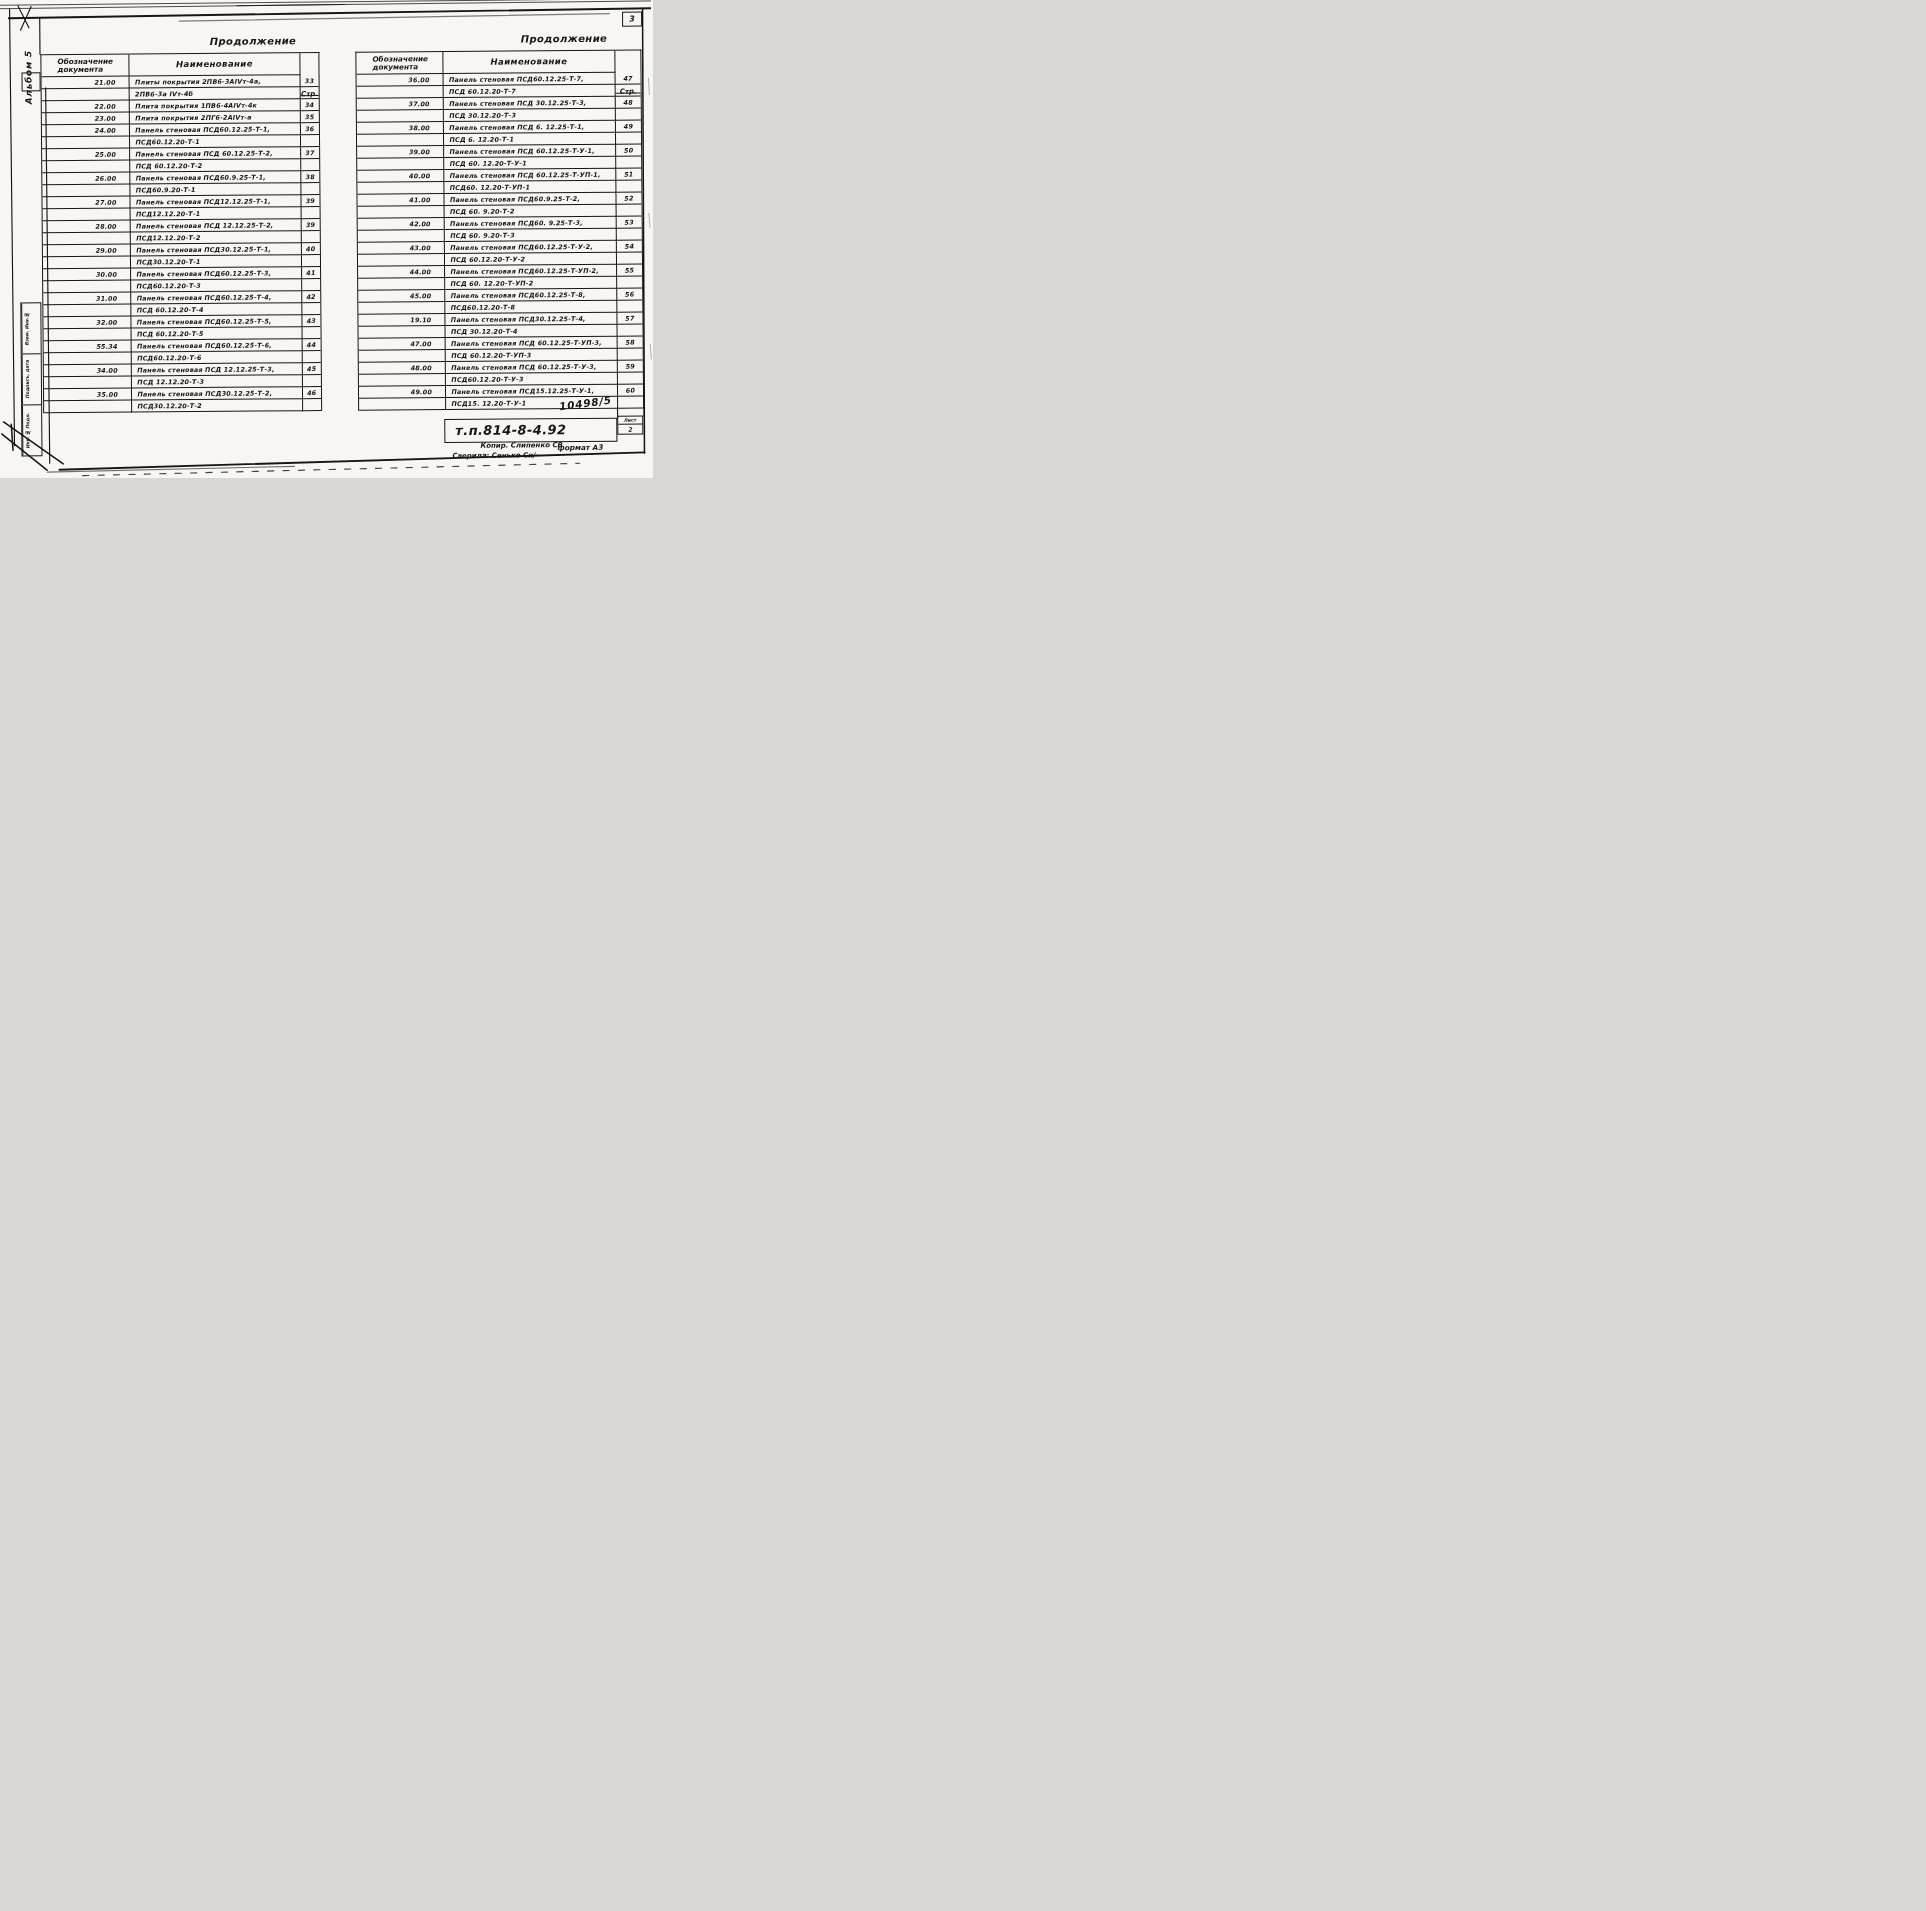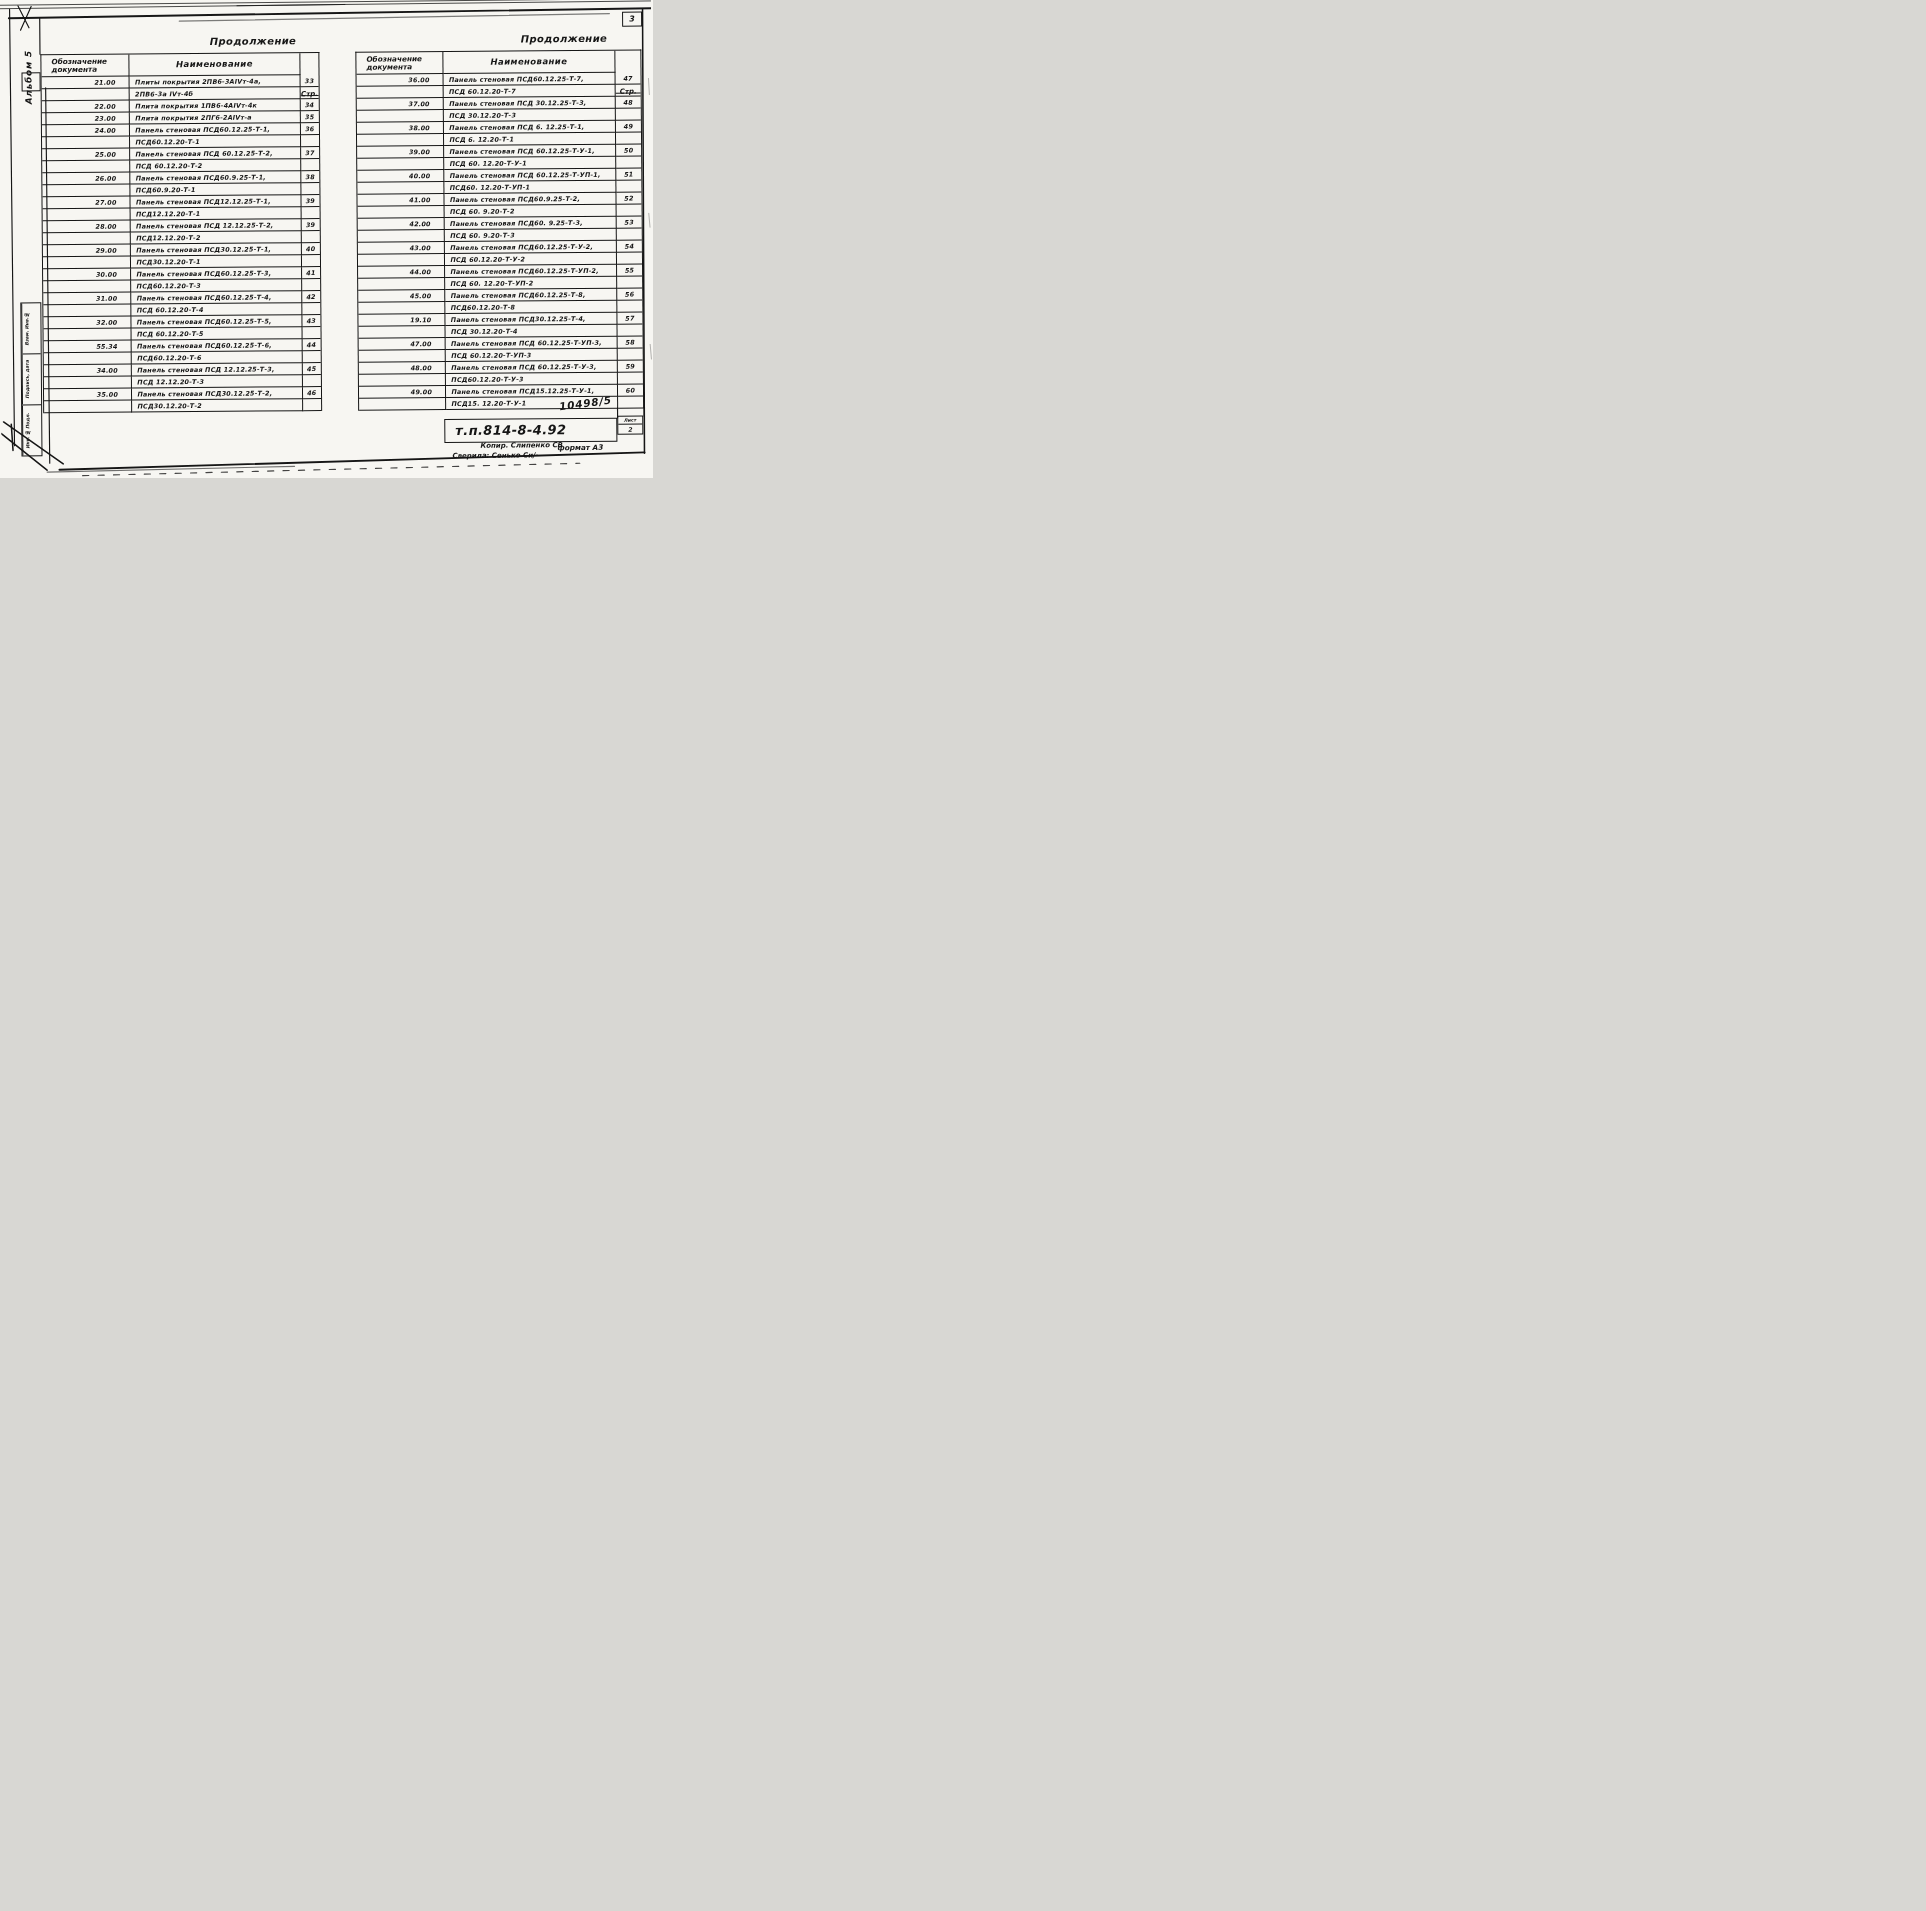--- a/index.html
+++ b/index.html
@@ -14,21 +14,21 @@
   .cont.l{left:190px;top:35px;}
   .cont.r{left:501px;top:35px;}
 
   
   .doc-table{position:absolute;display:grid;border:1.2px solid #161616;border-bottom:none;background:transparent;}
   .doc-table.lt{left:42px;top:52px;grid-template-columns:88px 171px 17.7px;grid-template-rows:22.3px repeat(28,12px);}
   .doc-table.rt{left:357px;top:52px;grid-template-columns:87px 172px 25px;grid-template-rows:22.3px repeat(28,12px);}
   .doc-table>div,.doc-table .rows>div{box-sizing:border-box;}
   .th{border-right:1.2px solid #161616;border-bottom:1.2px solid #161616;display:flex;align-items:center;justify-content:center;
       font-style:italic;font-weight:700;text-align:center;line-height:1.05;}
-  .th.c1{font-size:7.3px;justify-content:flex-start;text-align:left;padding-left:10px;}
+  .th.c1{font-size:7.3px;justify-content:flex-start;text-align:left;padding-left:16px;}
   .th.c2{font-size:8.5px;letter-spacing:0.4px;}
   .th.c3{font-size:7px;border-right:none;margin-top:42px;}
   .rows{display:contents;}
   .cell{border-right:1.2px solid #161616;border-bottom:1.2px solid #161616;font-style:italic;font-weight:600;
         font-size:6.4px;white-space:nowrap;display:flex;align-items:center;letter-spacing:0.2px;}
   .cell.c1{justify-content:flex-end;padding-right:13px;}
   .cell.c2{padding-left:5.4px;}
   .cell.c3{justify-content:center;border-right:none;padding:0;}
 
   

